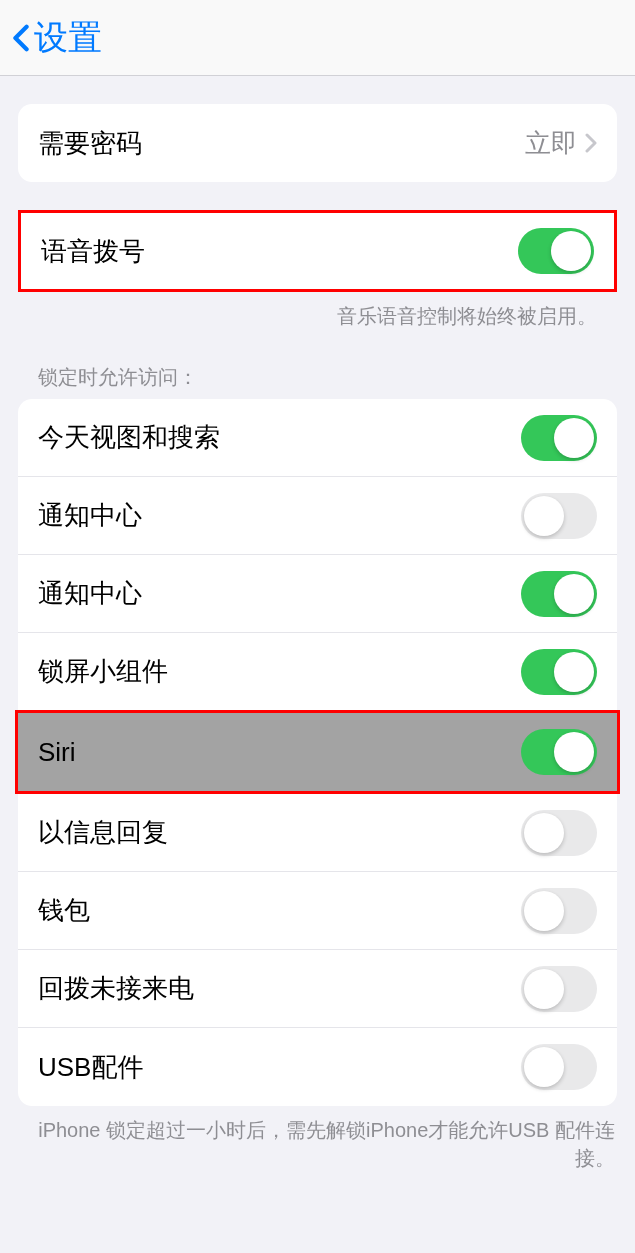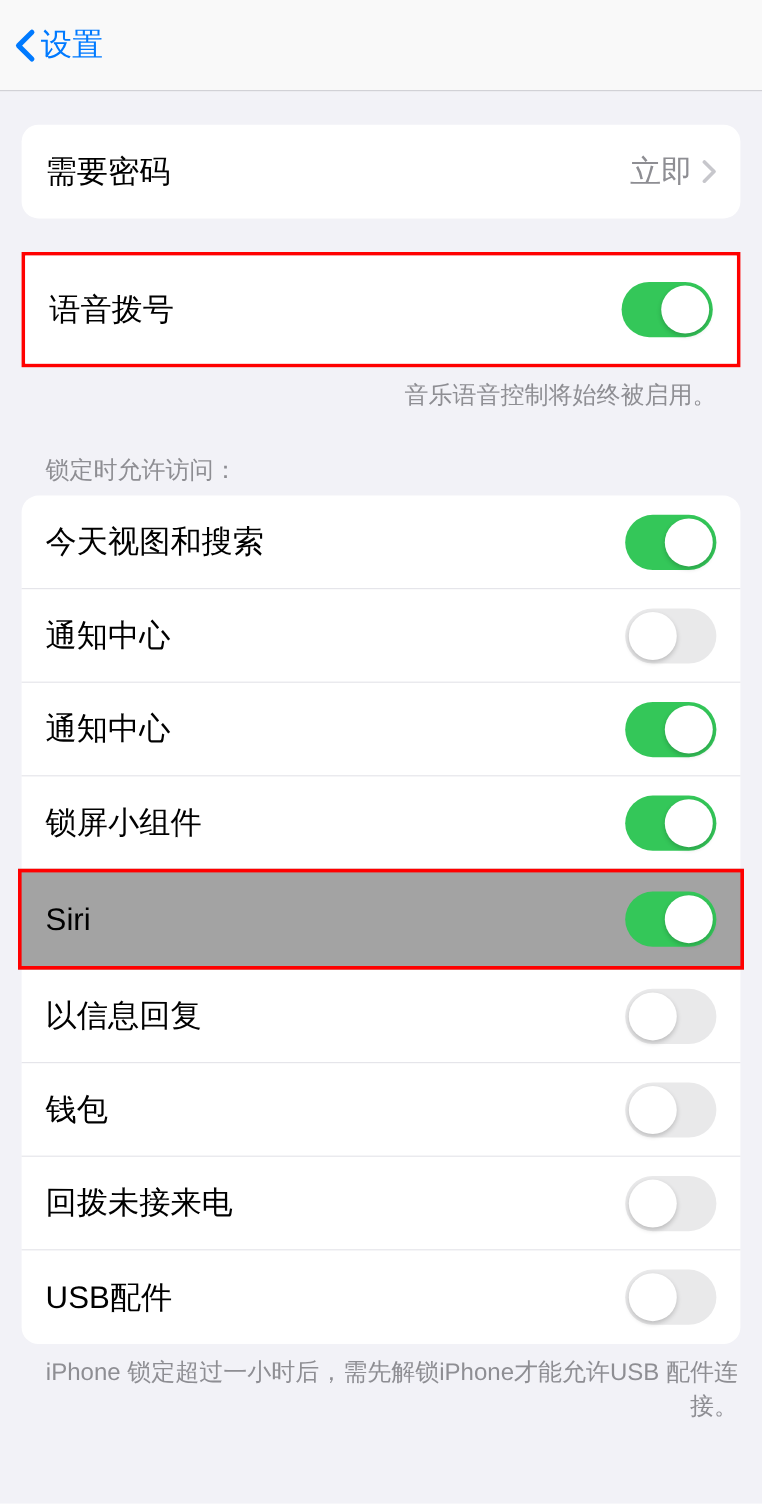--- a/index.html
+++ b/index.html
@@ -20,21 +20,21 @@
       height: 76px;
       background: #f9f9f9;
       border-bottom: 1px solid #d1d1d6;
       position: relative;
     }
     .back-button {
       display: flex;
       align-items: center;
       padding-left: 12px;
       color: #007aff;
-      font-size: 26px;
+      font-size: 34px;
       cursor: pointer;
     }
     .back-chevron {
       margin-right: 4px;
       width: 18px;
       height: 28px;
     }
     .header-title {
       position: absolute;
       left: 50%;
@@ -152,21 +152,21 @@
             <path d="M2 2 L10 10 L2 18" stroke="#c7c7cc" stroke-width="3" stroke-linecap="round" stroke-linejoin="round"></path>
           </svg>
         </div>
       </div>
     </div>
   </div>
 
   <div style="margin-top:28px;">
     <div style="border:3px solid #ff0000; margin:0 18px;">
       <div class="section-group" style="border-radius:0;">
-        <div class="row" style="height:90px;">
+        <div class="row" style="height:76px;">
           <span class="row-label">语音拨号</span>
           <div class="toggle on">
             <div class="toggle-knob"></div>
           </div>
         </div>
       </div>
     </div>
     <div class="footer-text" style="margin:0 18px;">音乐语音控制将始终被启用。</div>
   </div>
 

